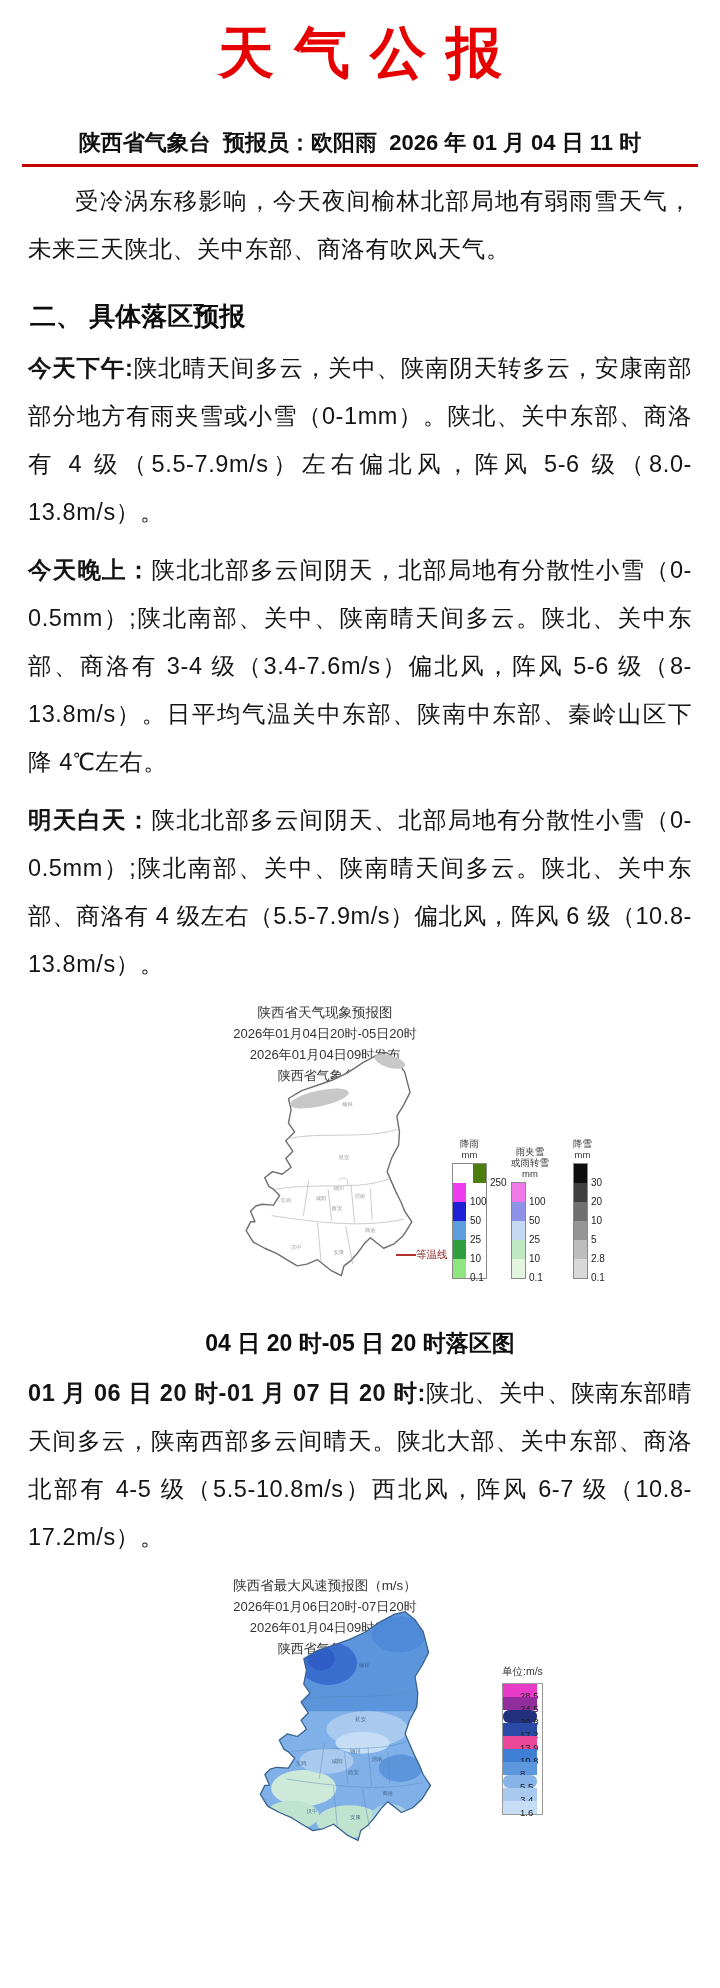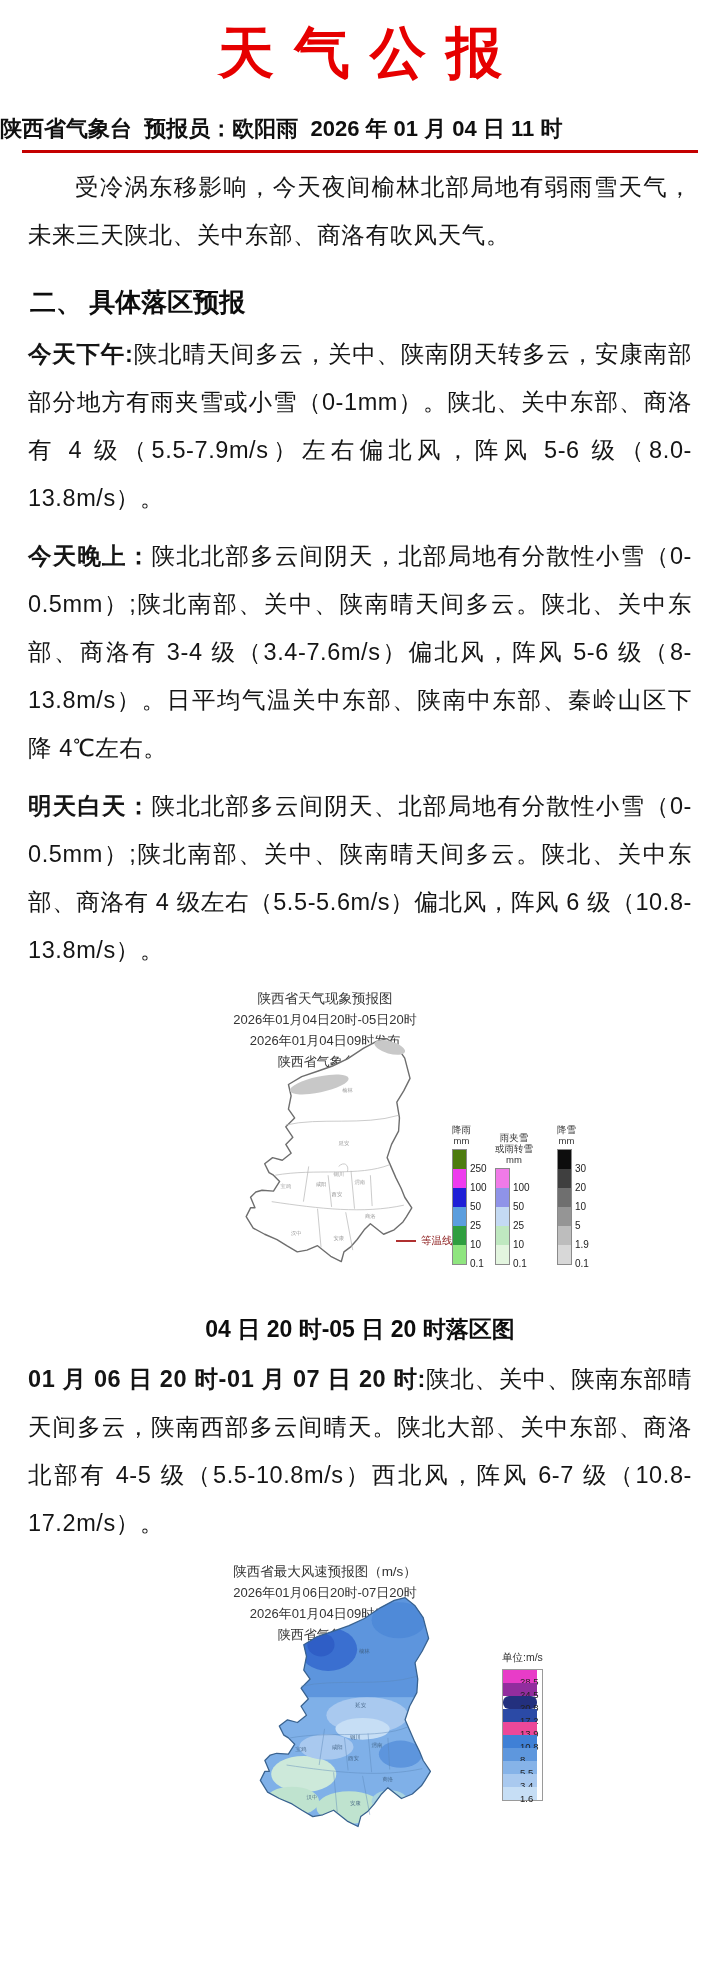--- a/index.html
+++ b/index.html
@@ -17,22 +17,22 @@
   .doc-title {
     margin-top: 16px;
     text-align: center;
     font-size: 56px;
     font-weight: 800;
     letter-spacing: 20px;
     text-indent: 20px;
     color: #e60000;
   }
   .meta {
-    margin-top: 22px;
-    text-align: left;
+    margin-top: 36px;
+    text-align: center;
     font-size: 22px;
     font-weight: 700;
     color: #101010;
     white-space: pre;
   }
   .red-rule {
     height: 3px;
     background: #c40000;
     margin: 6px 22px 0 22px;
   }
@@ -79,21 +79,21 @@
     white-space: nowrap;
   }
   .cbar .bars { border: 1px solid #8a8a8a; }
   .seg { width: 13px; height: 19px; position: relative; }
   .seg-tick {
     position: absolute; left: 17px; bottom: -5px;
     font-size: 10px; color: #222; line-height: 10px; white-space: nowrap;
   }
   .iso-item {
     position: absolute; left: 396px; top: 248px;
-    display: flex; align-items: center; gap: 5px;
+    display: flex; align-items: center; 
     font-size: 10.5px; color: #8b1a1a;
   }
   .iso-line { width: 20px; height: 2px; background: #b03030; }
 
   .m2-legend { position: absolute; left: 502px; top: 92px; }
   .m2-legend-title { font-size: 10.5px; color: #333; margin-bottom: 4px; white-space: nowrap; }
   .m2-legend .bars { border: 1px solid #9a9a9a; }
   .m2-legend .seg { height: 13px; width: 29px; padding-left: 34px; }
   .m2-legend .seg-tick { font-size: 9.5px; bottom: -4px; }
 
@@ -117,21 +117,21 @@
   <div class="red-rule"></div>
 
   <p class="body-p indented">受冷涡东移影响，今天夜间榆林北部局地有弱雨雪天气，未来三天陕北、关中东部、商洛有吹风天气。</p>
 
   <h2 class="sec-heading">二、 具体落区预报</h2>
 
   <p class="body-p"><strong class="lead">今天下午:</strong><span>陕北晴天间多云，关中、陕南阴天转多云，安康南部部分地方有雨夹雪或小雪（0-1mm）。陕北、关中东部、商洛有 4 级（5.5-7.9m/s）左右偏北风，阵风 5-6 级（8.0-13.8m/s）。</span></p>
 
   <p class="body-p"><strong class="lead">今天晚上：</strong><span>陕北北部多云间阴天，北部局地有分散性小雪（0-0.5mm）;陕北南部、关中、陕南晴天间多云。陕北、关中东部、商洛有 3-4 级（3.4-7.6m/s）偏北风，阵风 5-6 级（8-13.8m/s）。日平均气温关中东部、陕南中东部、秦岭山区下降 4℃左右。</span></p>
 
-  <p class="body-p"><strong class="lead">明天白天：</strong><span>陕北北部多云间阴天、北部局地有分散性小雪（0-0.5mm）;陕北南部、关中、陕南晴天间多云。陕北、关中东部、商洛有 4 级左右（5.5-5.6m/s）偏北风，阵风 6 级（10.8-13.8m/s）。</span></p>
+  <p class="body-p"><strong class="lead">明天白天：</strong><span>陕北北部多云间阴天、北部局地有分散性小雪（0-0.5mm）;陕北南部、关中、陕南晴天间多云。陕北、关中东部、商洛有 4 级左右（5.5-7.9m/s）偏北风，阵风 6 级（10.8-13.8m/s）。</span></p>
 
   <div class="map-block" id="map1-block">
     <div class="map-hdr">
       <div class="hl1">陕西省天气现象预报图</div>
       <div>2026年01月04日20时-05日20时</div>
       <div>2026年01月04日09时发布</div>
       <div>陕西省气象台 制</div>
     </div>
 
     <svg id="map1-svg" class="map-svg" width="185" height="234" viewBox="0 0 210 265">
@@ -161,21 +161,21 @@
         <text x="142" y="208">商洛</text>
         <text x="58" y="228">汉中</text>
         <text x="106" y="234">安康</text>
       </g>
     </svg>
 
     <div class="m1-legend">
       <div class="cbar">
         <div class="cbar-title"><span>降雨</span><br><span>mm</span></div>
         <div class="bars">
-          <div class="seg" style="background-color: #4d7c0f;">
+          <div class="seg" style="background-color: #4d7c0f; margin-left: 20px;">
               <span class="seg-tick">250</span>
             </div>
           <div class="seg" style="background-color: rgb(238, 60, 238);">
               <span class="seg-tick">100</span>
             </div>
           <div class="seg" style="background-color: rgb(31, 31, 214);">
               <span class="seg-tick">50</span>
             </div>
           <div class="seg" style="background-color: rgb(91, 158, 222);">
               <span class="seg-tick">25</span>
@@ -217,21 +217,21 @@
           <div class="seg" style="background-color: rgb(63, 63, 63);">
               <span class="seg-tick">20</span>
             </div>
           <div class="seg" style="background-color: rgb(111, 111, 111);">
               <span class="seg-tick">10</span>
             </div>
           <div class="seg" style="background-color: rgb(149, 149, 149);">
               <span class="seg-tick">5</span>
             </div>
           <div class="seg" style="background-color: rgb(189, 189, 189);">
-              <span class="seg-tick">1.9</span>
+              <span class="seg-tick">2.8</span>
             </div>
           <div class="seg" style="background-color: rgb(216, 216, 216);">
               <span class="seg-tick">0.1</span>
             </div>
         </div>
       </div>
     </div>
 
     <div class="iso-item">
       <span class="iso-line"></span>
@@ -315,21 +315,21 @@
           </div>
         <div class="seg" style="background-color: #ec4899;">
             <span class="seg-tick">13.9</span>
           </div>
         <div class="seg" style="background-color: rgb(63, 128, 214);">
             <span class="seg-tick">10.8</span>
           </div>
         <div class="seg" style="background-color: rgb(94, 151, 221);">
             <span class="seg-tick">8</span>
           </div>
-        <div class="seg" style="background-color: rgb(134, 179, 232);">
+        <div class="seg" style="background-color: rgb(134, 179, 232); border-radius: 6px;">
             <span class="seg-tick">5.5</span>
           </div>
         <div class="seg" style="background-color: rgb(169, 201, 239);">
             <span class="seg-tick">3.4</span>
           </div>
         <div class="seg" style="background-color: rgb(198, 222, 245);">
             <span class="seg-tick">1.6</span>
           </div>
 
       </div>

